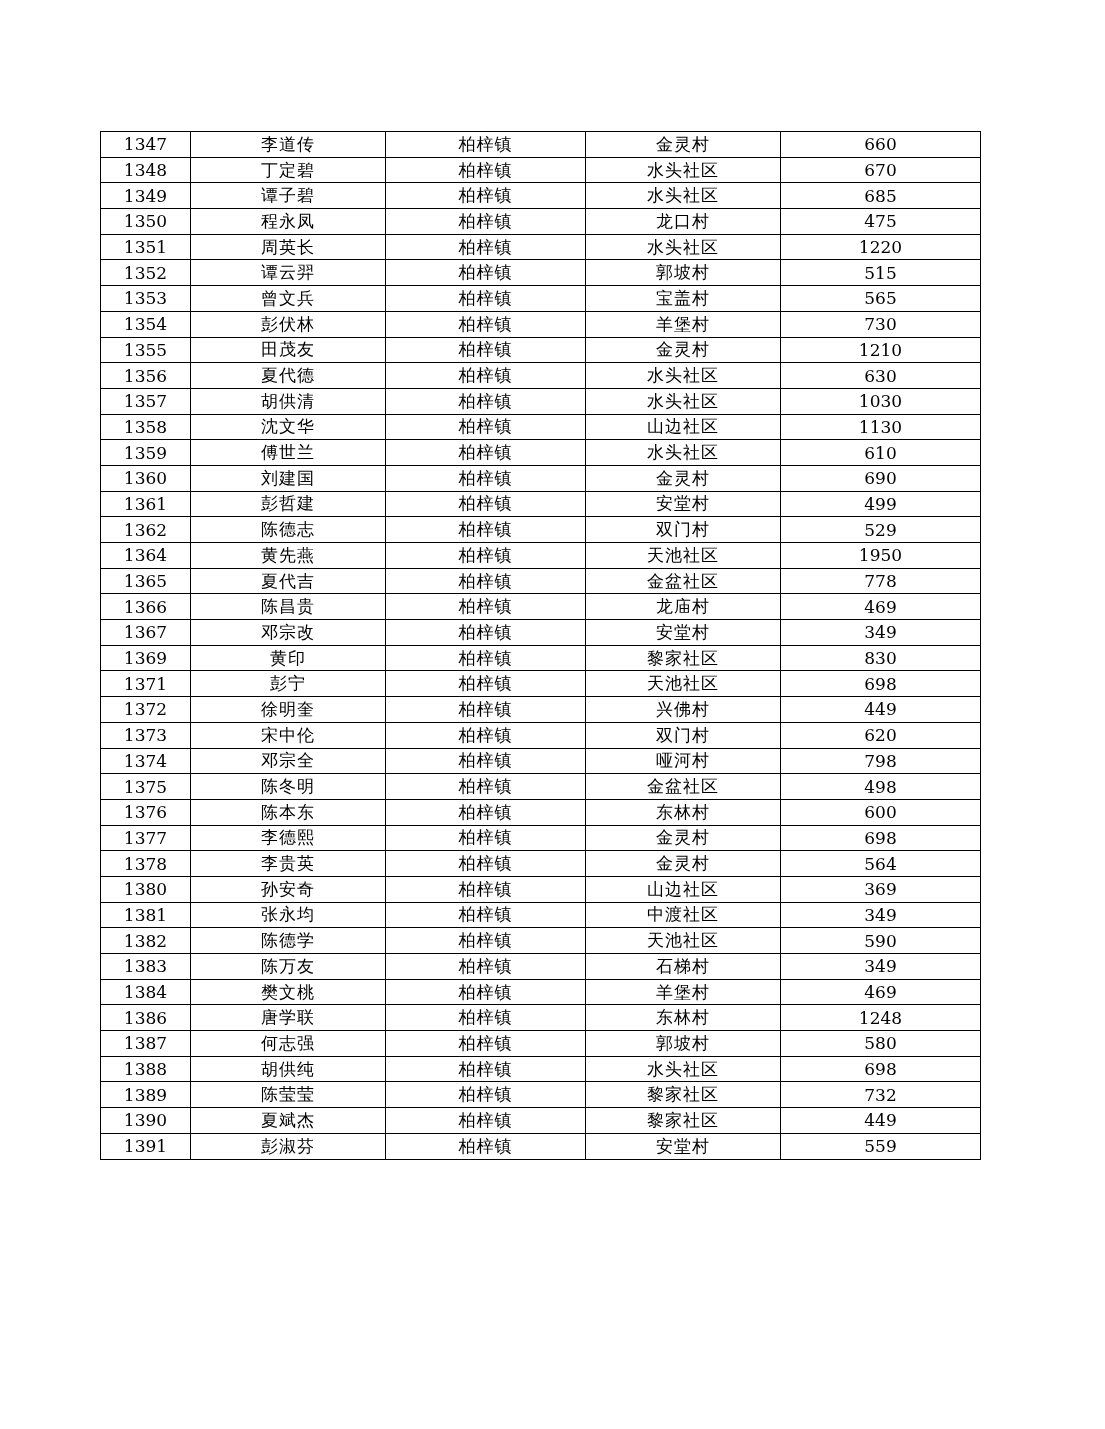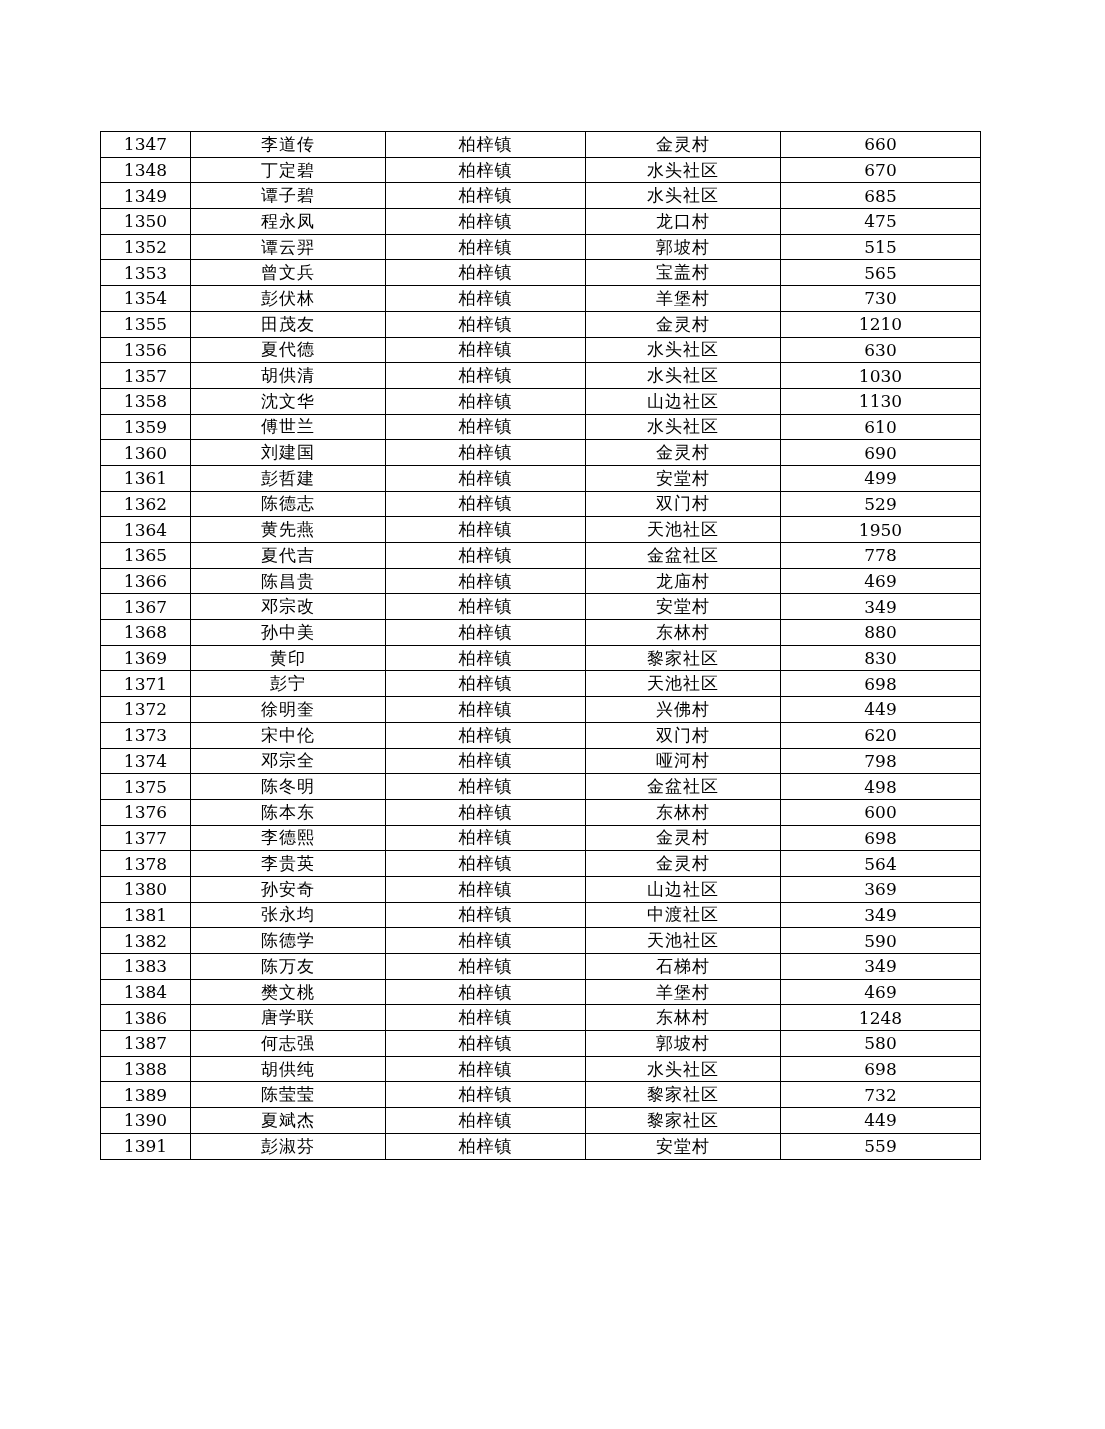--- a/index.html
+++ b/index.html
@@ -74,20 +74,27 @@
           <td class="num">685</td>
         </tr>
         <tr>
           <td class="num">1350</td>
           <td>程永凤</td>
           <td>柏梓镇</td>
           <td>龙口村</td>
           <td class="num">475</td>
         </tr>
         <tr>
+          <td class="num">1351</td>
+          <td>周英长</td>
+          <td>柏梓镇</td>
+          <td>水头社区</td>
+          <td class="num">1220</td>
+        </tr>
+        <tr>
           <td class="num">1352</td>
           <td>谭云羿</td>
           <td>柏梓镇</td>
           <td>郭坡村</td>
           <td class="num">515</td>
         </tr>
         <tr>
           <td class="num">1353</td>
           <td>曾文兵</td>
           <td>柏梓镇</td>
@@ -177,27 +184,20 @@
           <td>柏梓镇</td>
           <td>龙庙村</td>
           <td class="num">469</td>
         </tr>
         <tr>
           <td class="num">1367</td>
           <td>邓宗改</td>
           <td>柏梓镇</td>
           <td>安堂村</td>
           <td class="num">349</td>
-        </tr>
-        <tr>
-          <td class="num">1368</td>
-          <td>孙中美</td>
-          <td>柏梓镇</td>
-          <td>东林村</td>
-          <td class="num">880</td>
         </tr>
         <tr>
           <td class="num">1369</td>
           <td>黄印</td>
           <td>柏梓镇</td>
           <td>黎家社区</td>
           <td class="num">830</td>
         </tr>
         <tr>
           <td class="num">1371</td>

